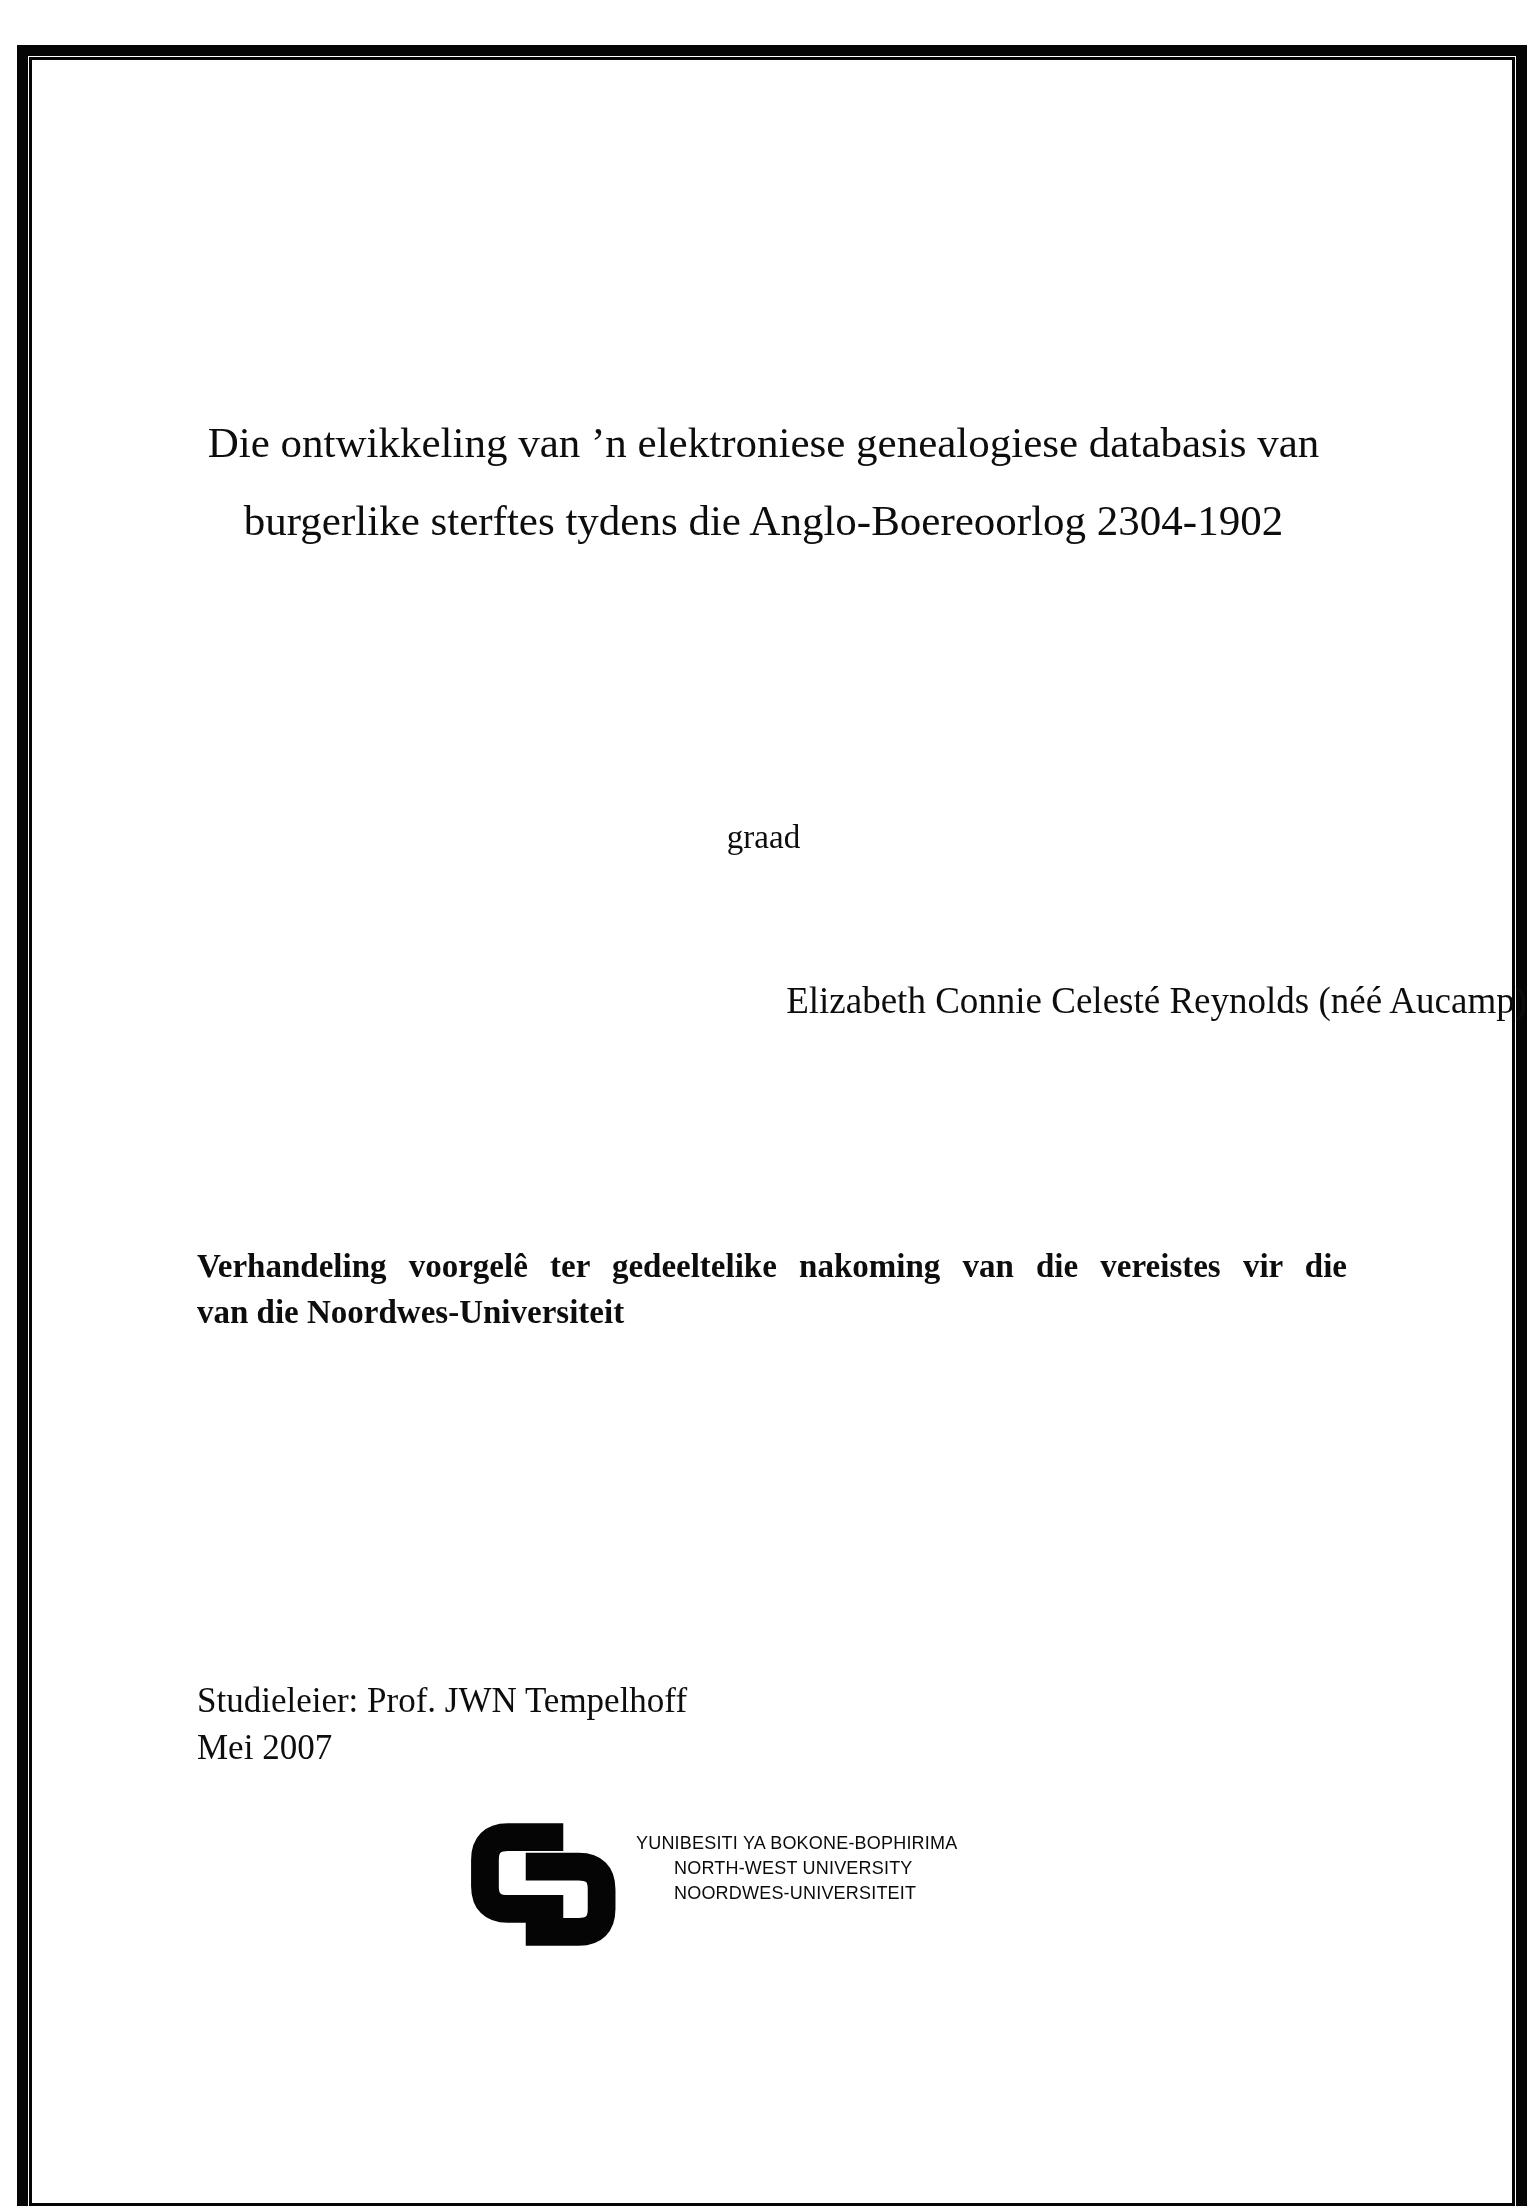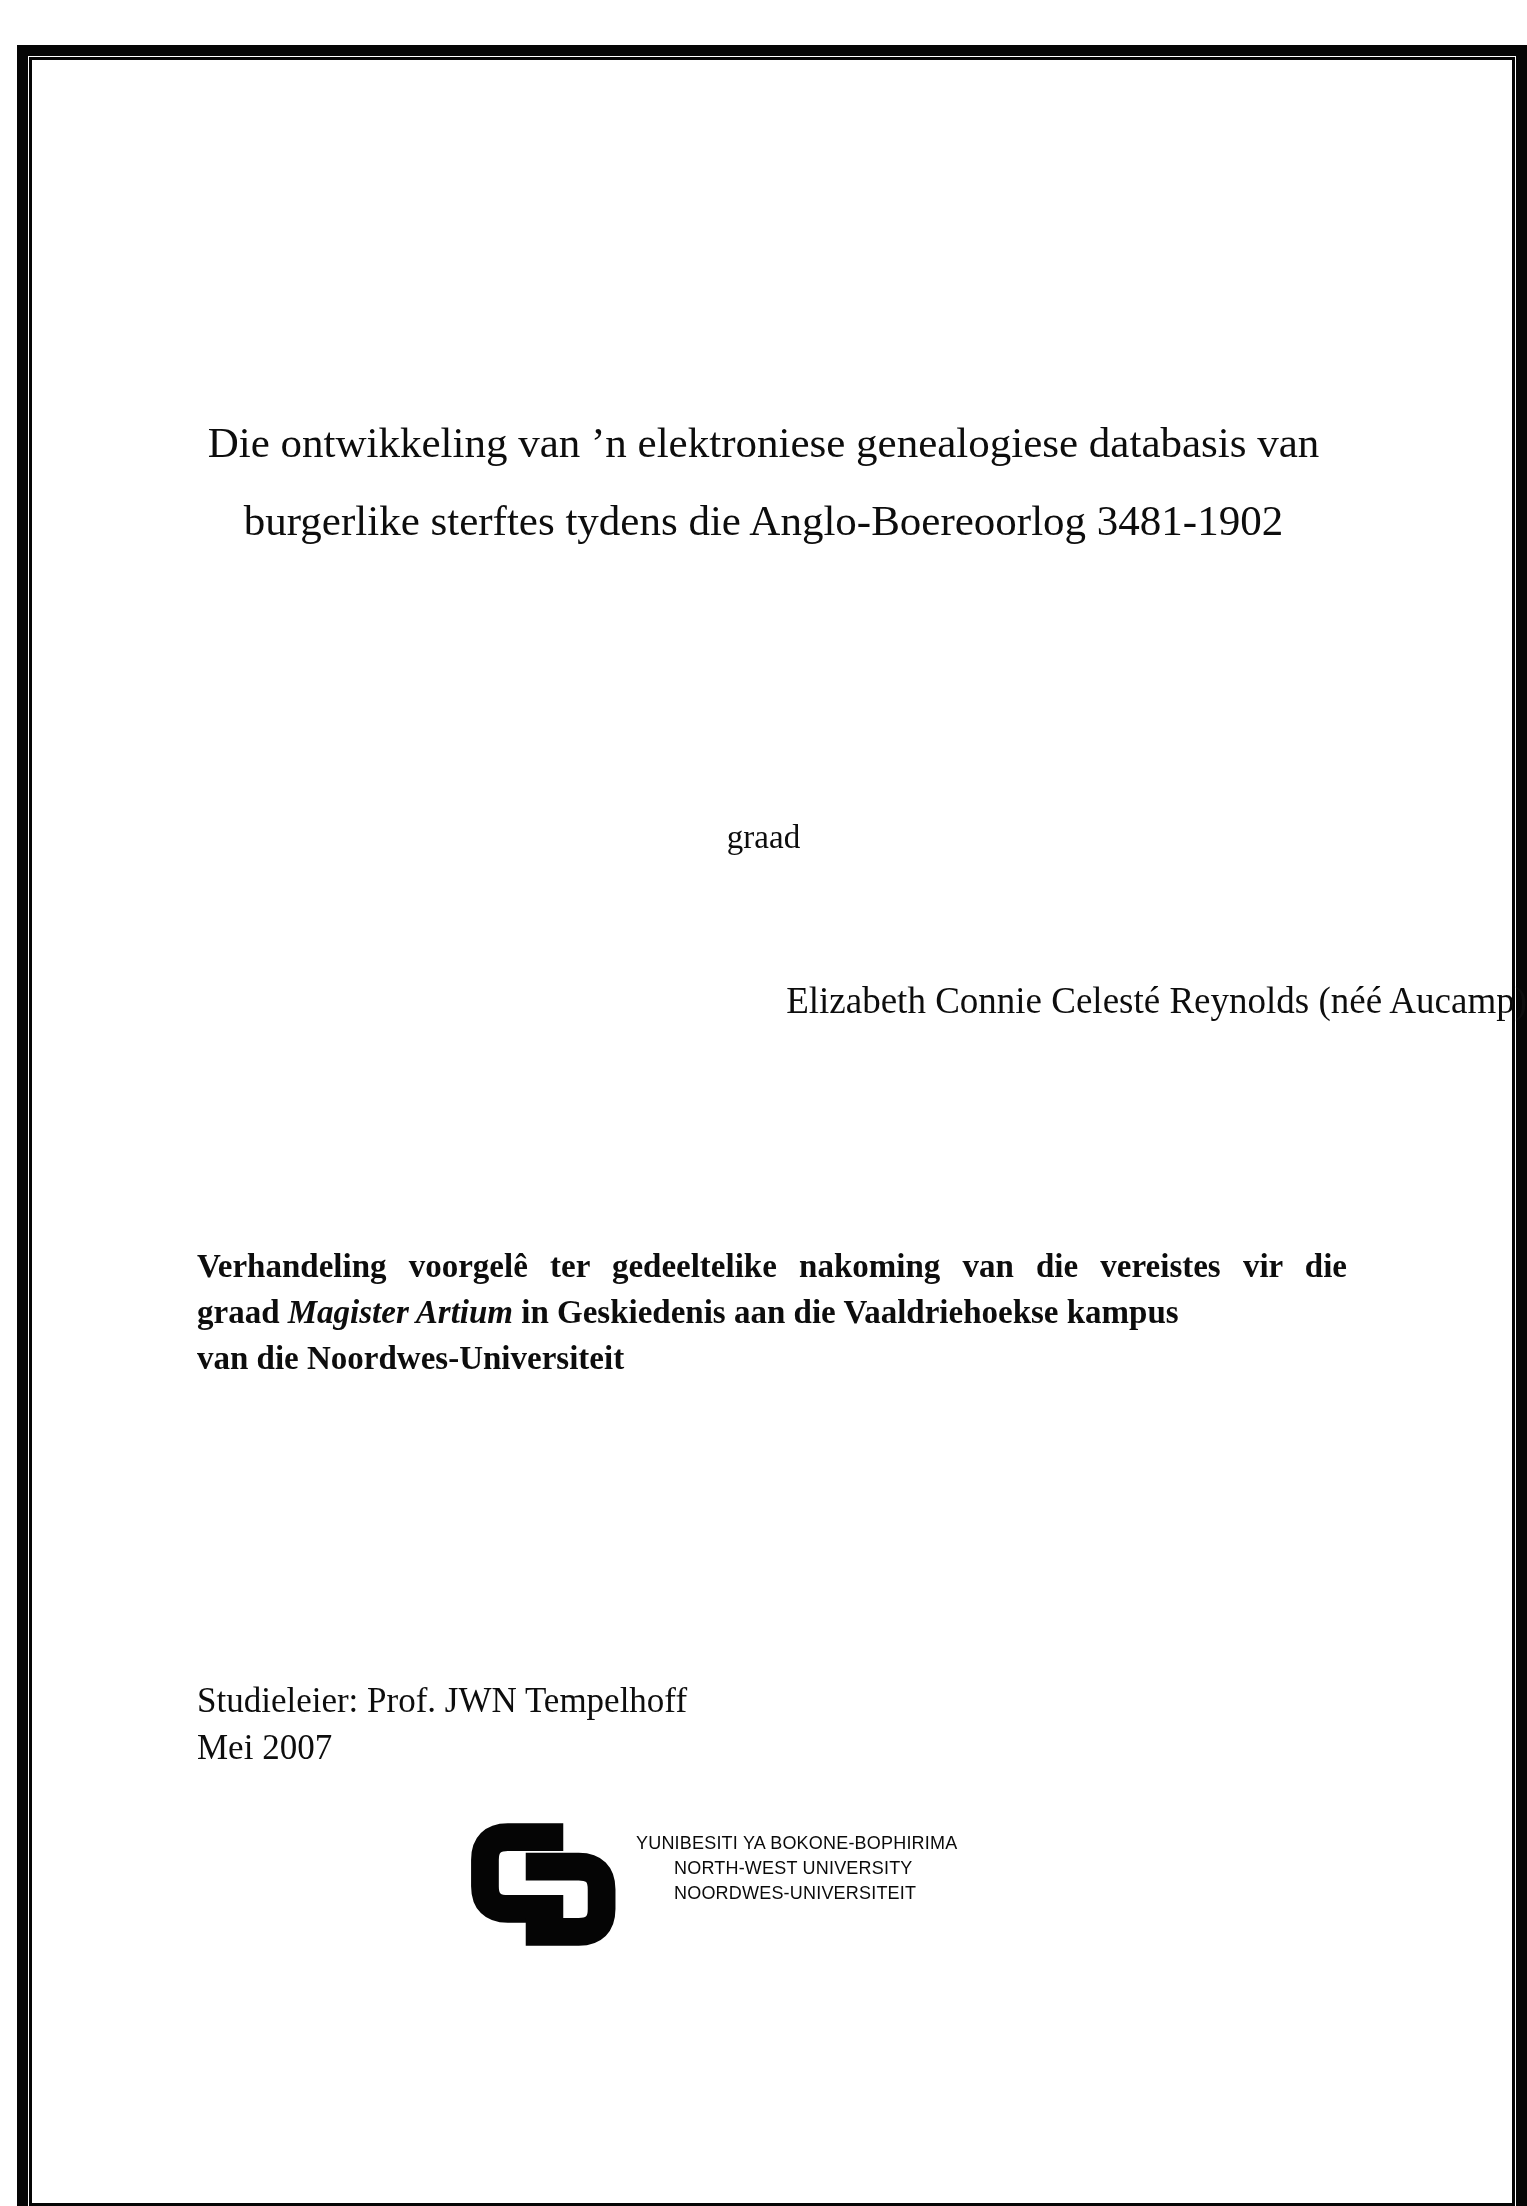--- a/index.html
+++ b/index.html
@@ -107,30 +107,29 @@
 <body>
 
 <div class="page">
 
   <div class="frame-outer">
     <div class="frame-inner"></div>
   </div>
 
   <div class="title-block">
     <div class="title-line-1">Die ontwikkeling van ’n elektroniese genealogiese databasis van</div>
-    <div class="title-line-2">burgerlike sterftes tydens die Anglo-Boereoorlog 3481-1902</div>
+    <div class="title-line-2">burgerlike sterftes tydens die Anglo-Boereoorlog 2304-1902</div>
   </div>
 
   <div class="byline">graad</div>
 
   <div class="author">Elizabeth Connie Celesté Reynolds (néé Aucamp)</div>
 
   <div class="declaration">
     <div class="justified">Verhandeling voorgelê ter gedeeltelike nakoming van die vereistes vir die</div>
-    <div><span>graad </span><span class="italic">Magister Artium</span><span> in Geskiedenis aan die Vaaldriehoekse kampus</span></div>
     <div>van die Noordwes-Universiteit</div>
   </div>
 
   <div class="supervisor-block">
     <div>Studieleier: Prof. JWN Tempelhoff</div>
     <div>Mei 2007</div>
   </div>
 
   <div class="logo-block">
     <svg class="logo-mark" viewBox="0 0 190 160" xmlns="http://www.w3.org/2000/svg" aria-hidden="true">

